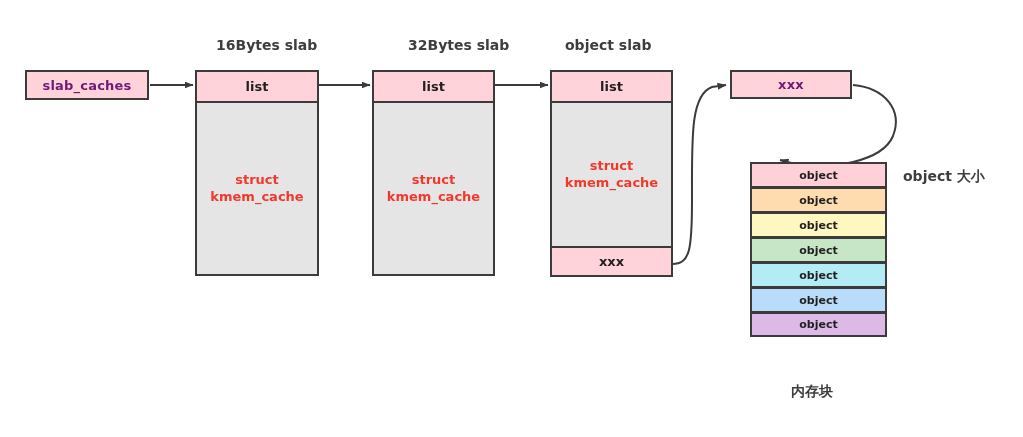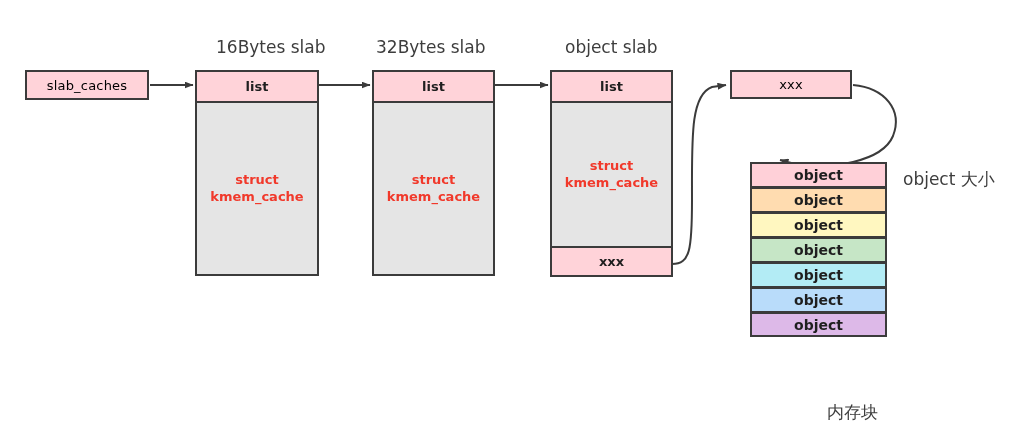--- a/index.html
+++ b/index.html
@@ -17,22 +17,22 @@
     background: #ffffff;
     overflow: hidden;
   }
   .box {
     position: absolute;
     box-sizing: border-box;
     border: 2px solid #3b3b3b;
     display: flex;
     align-items: center;
     justify-content: center;
-    font-weight: normal;
-    color: #000000;
+    font-weight: bold;
+    color: #701a75;
     font-size: 13px;
     letter-spacing: 0.2px;
   }
   .pink { background: #ffd3d9; }
 
   .slab-root {
     left: 25px;
     top: 70px;
     width: 124px;
     height: 30px;
@@ -78,41 +78,41 @@
     align-items: center;
     justify-content: center;
     font-weight: bold;
     font-size: 13px;
     color: #1f1f1f;
     flex: 0 0 auto;
   }
 
   .caption {
     position: absolute;
-    font-size: 17px;
-    font-weight: normal;
+    font-size: 14px;
+    font-weight: bold;
     color: #3d3d3d;
     white-space: nowrap;
   }
 
   .obj-stack {
     position: absolute;
     left: 738px;
     top: 162px;
     width: 149px;
   }
   .obj-row {
     box-sizing: border-box;
     height: 25px;
     border: 2px solid #3b3b3b;
     border-bottom-width: 1px;
     display: flex;
     align-items: center;
     justify-content: center;
-    font-size: 14px;
+    font-size: 11px;
     font-weight: bold;
     color: #1f1f1f;
     margin-left: 12px;
   }
   .obj-row:first-child { border-bottom-width: 1px; }
   .obj-row:last-child { border-bottom-width: 2px; }
 
   svg.overlay {
     position: absolute;
     left: 0;
@@ -143,21 +143,21 @@
     <path d="M672,264 C690,264 692,250 692,200 C692,140 690,95 712,87 L726,85" fill="none" stroke="#3b3b3b" stroke-width="2" marker-end="url(#arrowhead)"></path>
 
     <path d="M853,85 C885,88 903,110 893,136 C882,162 830,170 795,164 L780,160" fill="none" stroke="#3b3b3b" stroke-width="2" marker-end="url(#arrowhead)"></path>
   </svg>
 
   <div class="box pink slab-root">
     <span>slab_caches</span>
   </div>
 
   <div class="caption" style="left:216px; top:37px;">16Bytes slab</div>
-  <div class="caption" style="left:376px; top:37px;">32Bytes slab</div>
+  <div class="caption" style="left:408px; top:37px;">32Bytes slab</div>
   <div class="caption" style="left:565px; top:37px;">object slab</div>
 
   <div class="cache-col" style="left:195px; top:70px; width:124px; height:206px;">
     <div class="row-head">
       <span>list</span>
     </div>
     <div class="row-body">
       <div>
         <div>struct</div>
         <div>kmem_cache</div>
@@ -214,15 +214,15 @@
     </div>
     <div class="obj-row" style="background:#b9dcfa;">
       <span>object</span>
     </div>
     <div class="obj-row" style="background:#ddb9e8;">
       <span>object</span>
     </div>
   </div>
 
   <div class="caption" style="left:903px; top:168px;">object 大小</div>
-  <div class="caption" style="left:827px; top:383px;margin-top:18px;">内存块</div>
+  <div class="caption" style="left:791px; top:383px;">内存块</div>
 
 </div>
 
 </body></html>

